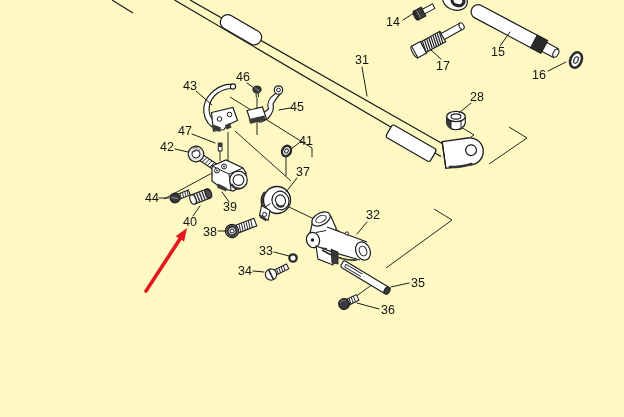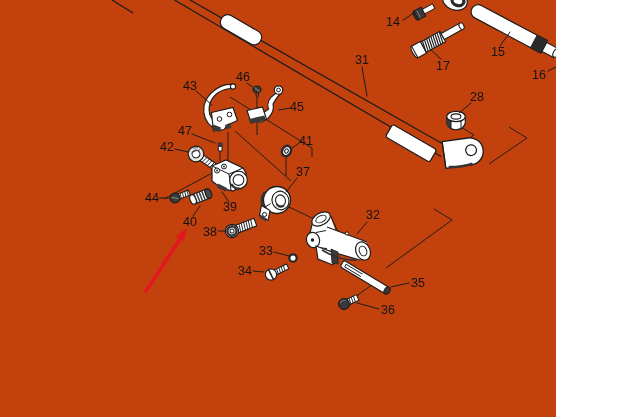--- a/index.html
+++ b/index.html
@@ -1,16 +1,16 @@
 <!DOCTYPE html>
 <html><head>
 <meta charset="utf-8">
 <style>
   html,body{margin:0;padding:0;background:#fff;}
-  .canvas{position:relative;width:556px;height:417px;background:#c2410c;overflow:hidden;
+  .canvas{position:relative;width:624px;height:417px;background:#fef9c3;overflow:hidden;
           font-family:"Liberation Sans",sans-serif;}
   svg{display:block;}
   text.plbl{font-family:"Liberation Sans",sans-serif;font-size:12.5px;fill:#141414;}
   .ln{stroke:#1c1c1c;fill:none;}
 </style>
 </head>
 <body>
 
 <div class="canvas">
 <svg width="624" height="417" viewBox="0 0 624 417">

